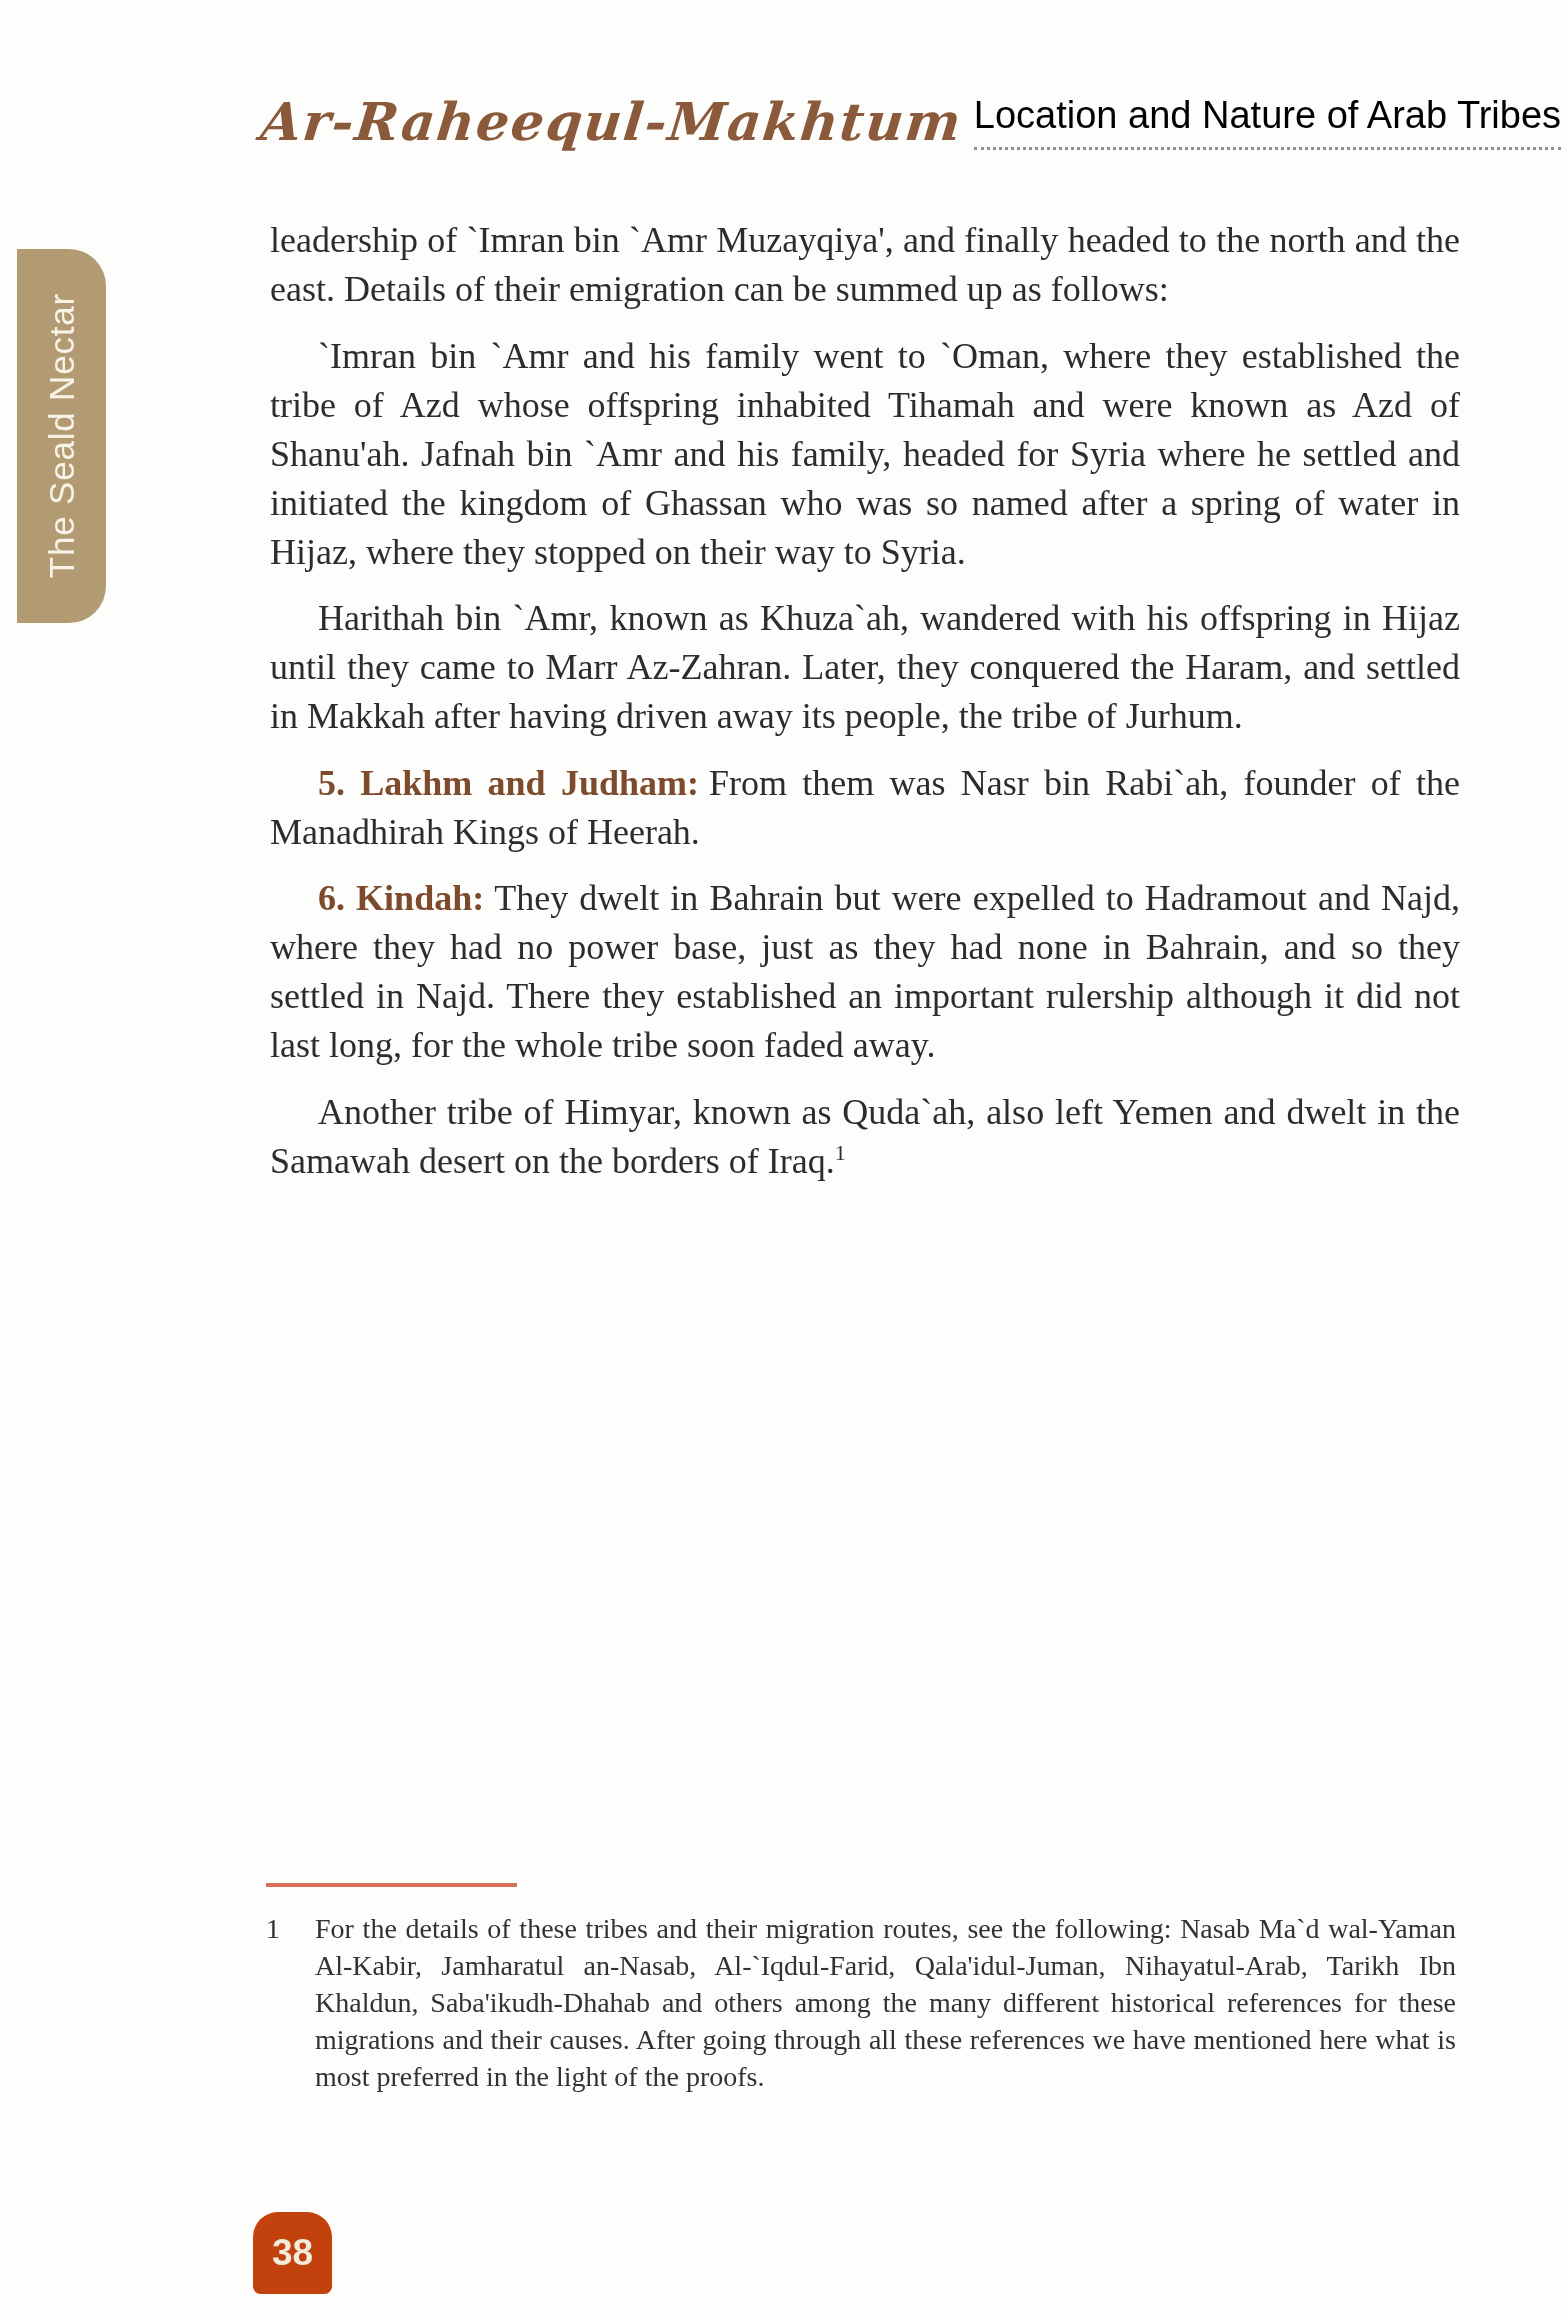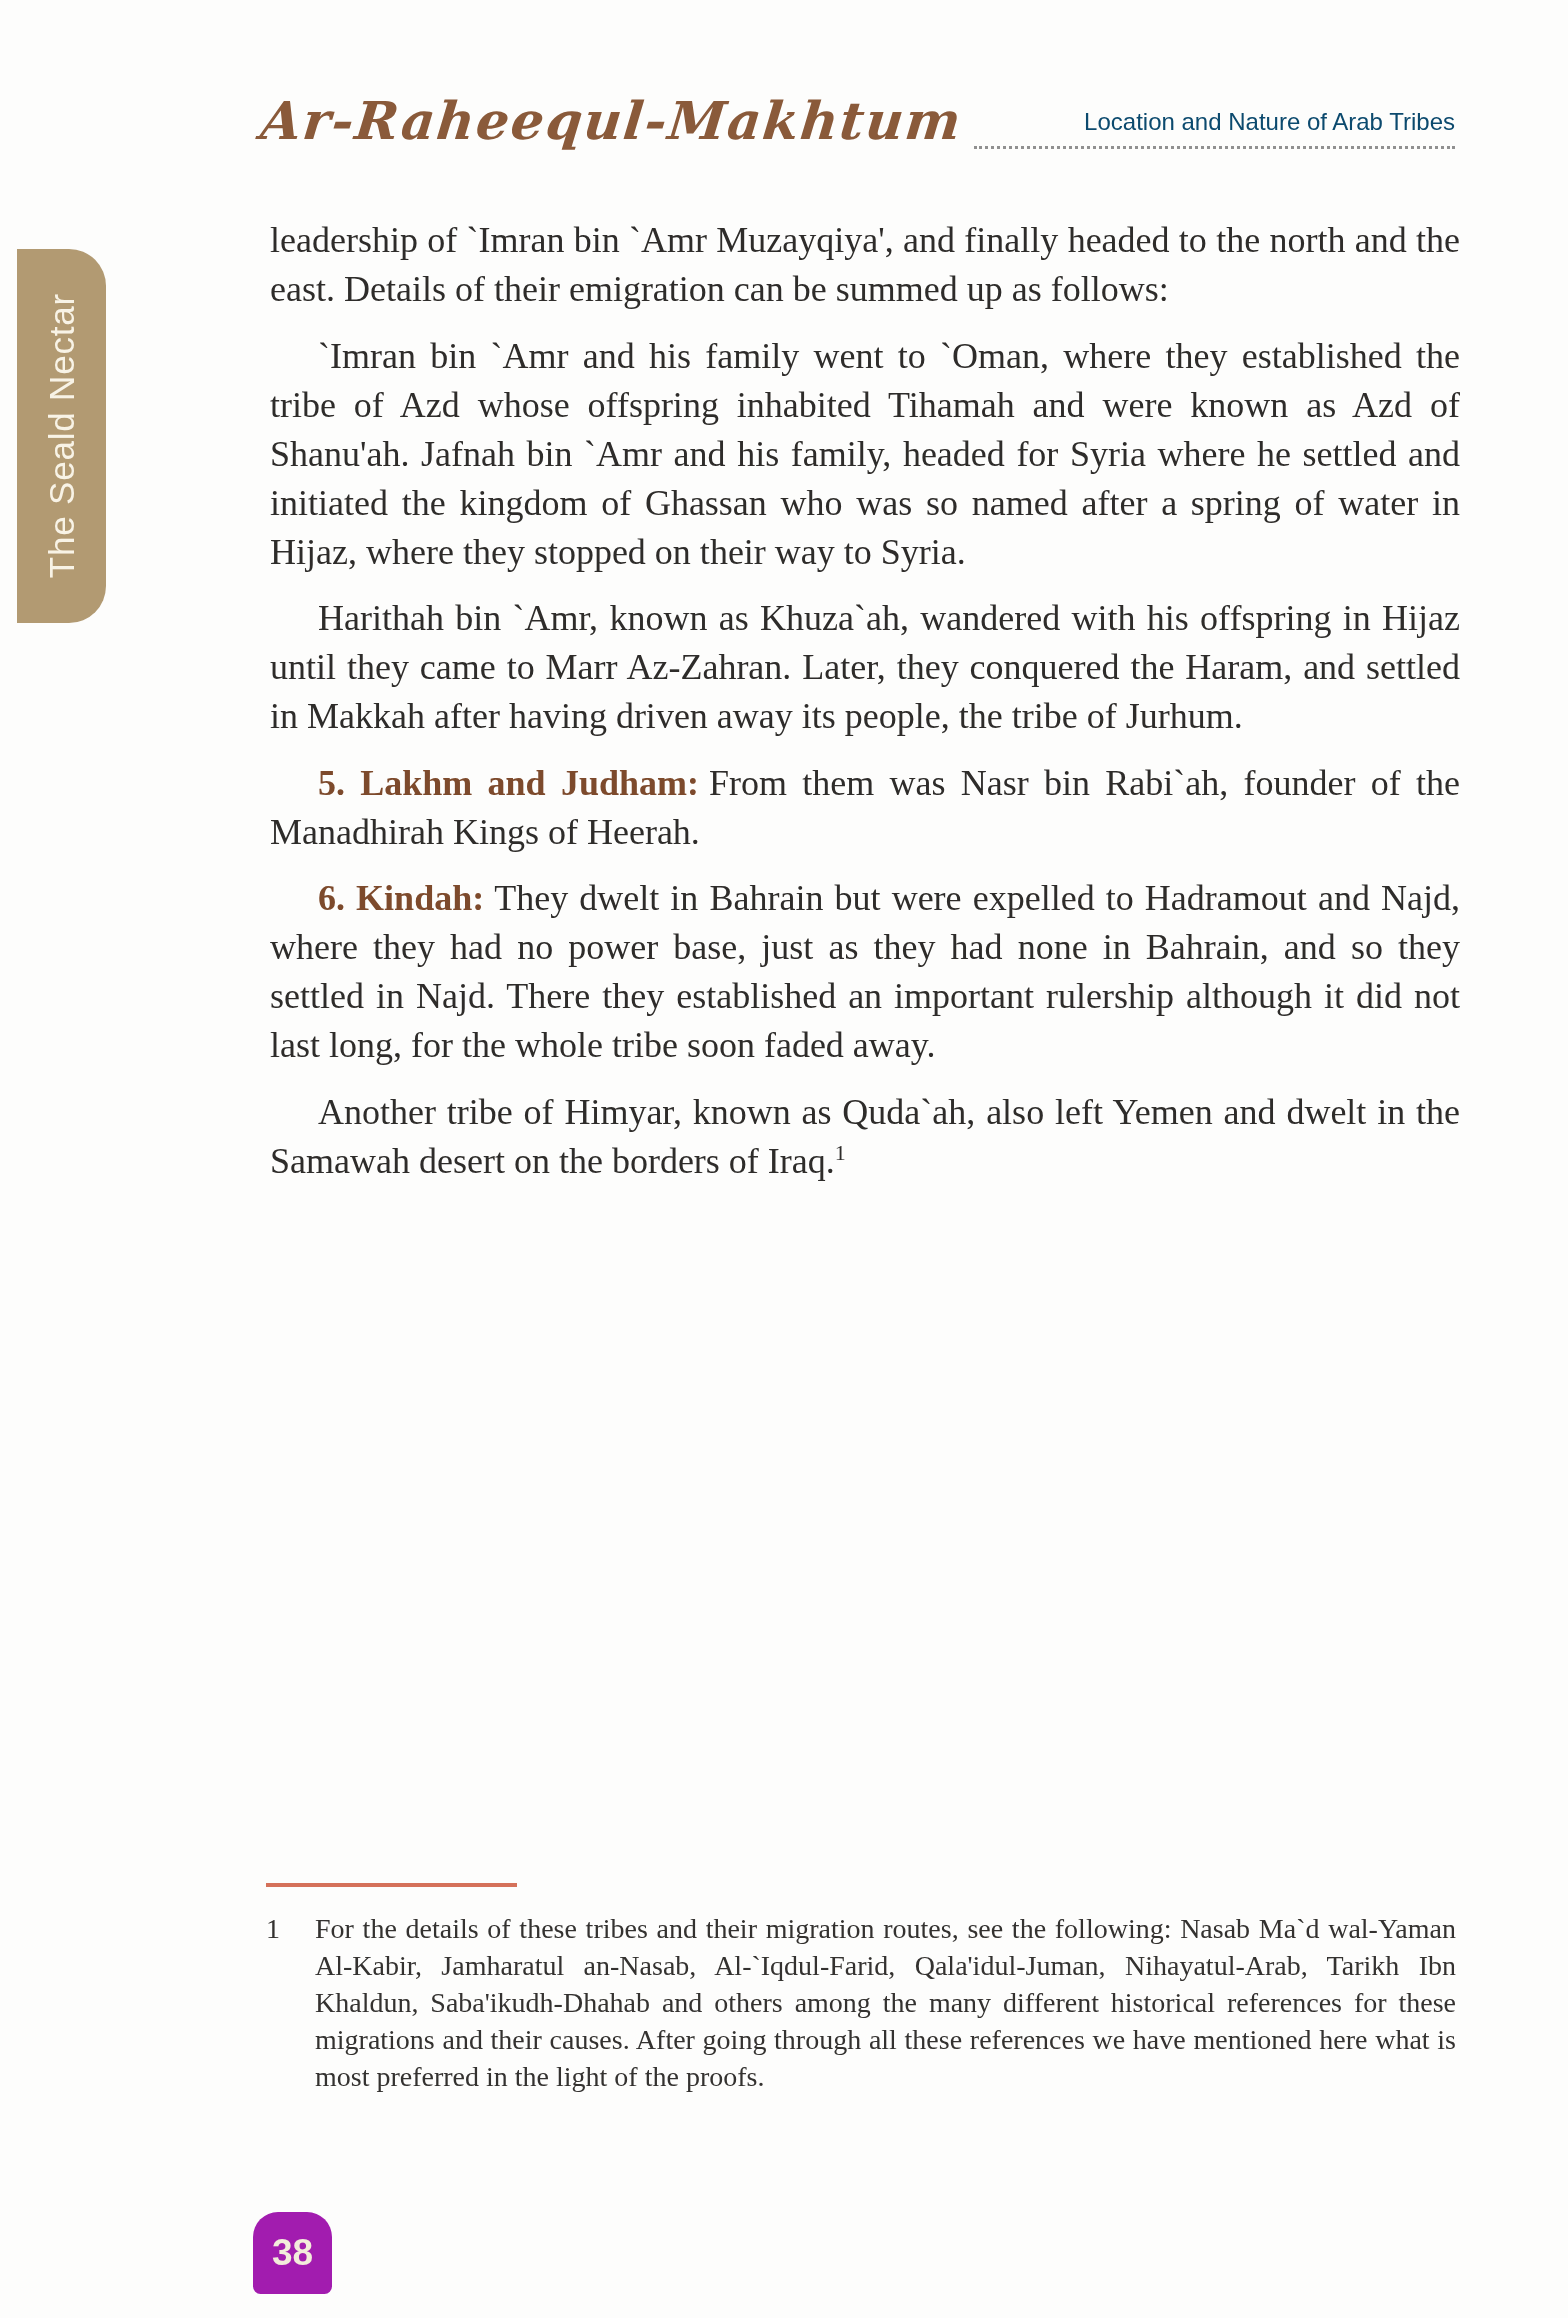--- a/index.html
+++ b/index.html
@@ -34,22 +34,22 @@
     transform: skewX(-6deg);
   }
   .header-right {
     flex: 1;
     display: flex;
     flex-direction: column;
     align-items: flex-end;
   }
   .chapter-title {
     font-family: "Liberation Sans", sans-serif;
-    font-size: 24px;
-    color: #0c4a6e;
+    font-size: 38px;
+    color: #000000;
     padding-bottom: 10px;
     white-space: nowrap;
   }
   .dots-line {
     width: 100%;
     height: 0;
     border-bottom: 3.4px dotted #909090;
   }
 
   
@@ -122,21 +122,21 @@
   .fn-num { width: 49px; flex: none; }
   .fn-text { flex: 1; }
 
   
   .page-num-box {
     position: absolute;
     left: 253px;
     top: 2212px;
     width: 79px;
     height: 82px;
-    background: #a21caf;
+    background: #c2410c;
     border-radius: 25px 25px 7.5px 7.5px;
     display: flex;
     align-items: center;
     justify-content: center;
   }
   .page-num {
     font-family: "Liberation Sans", sans-serif;
     font-size: 37px;
     font-weight: bold;
     color: #f3ecdb;

